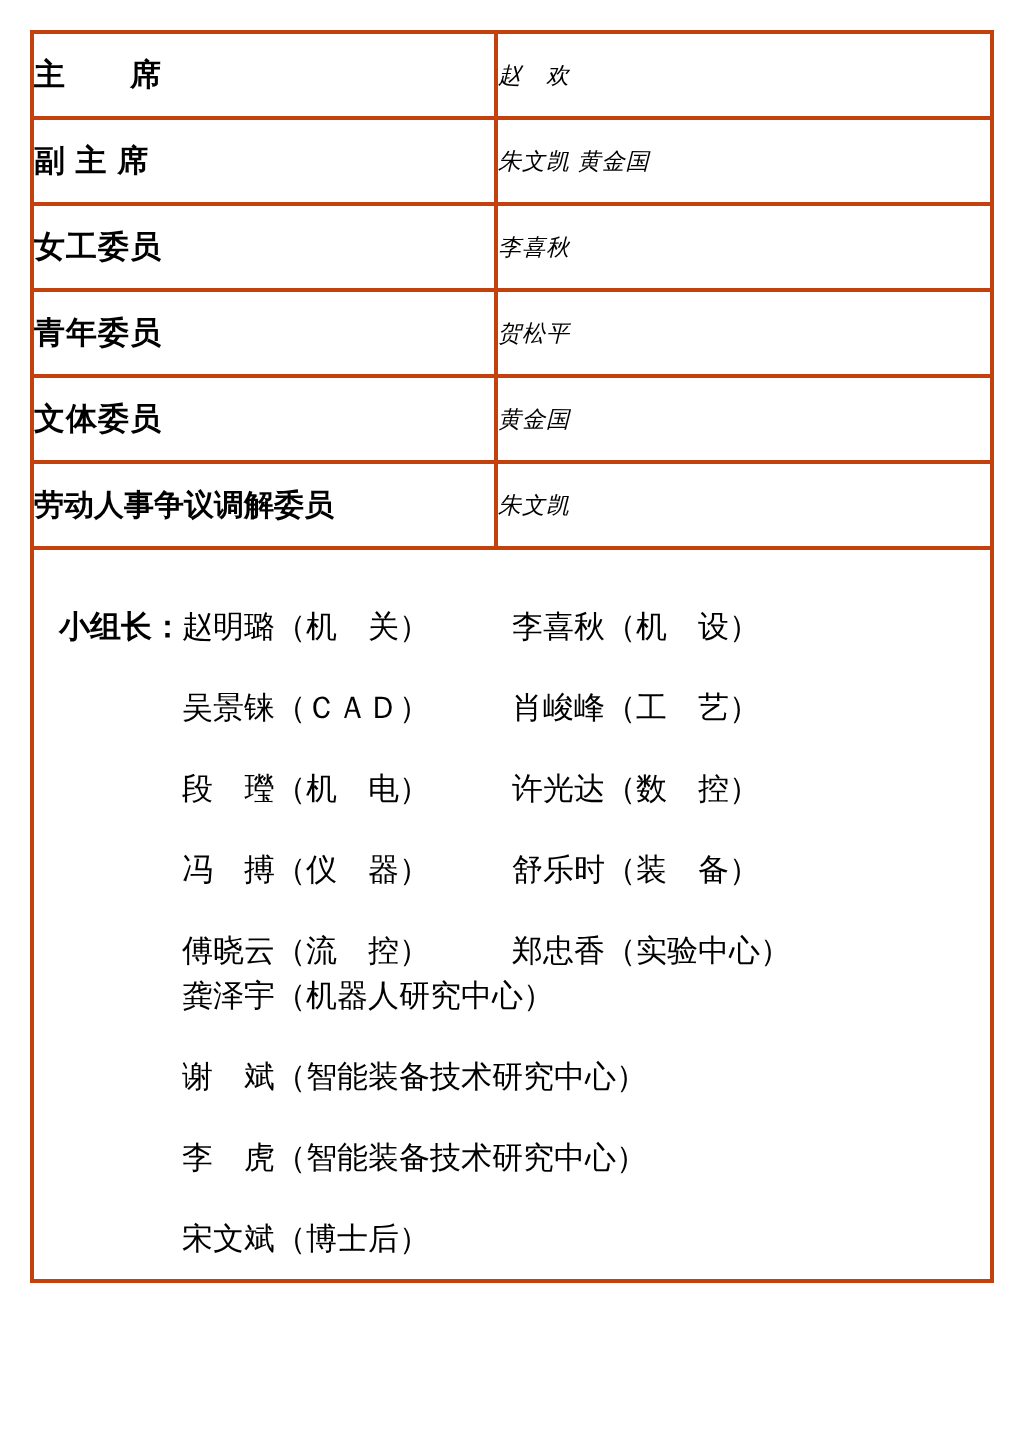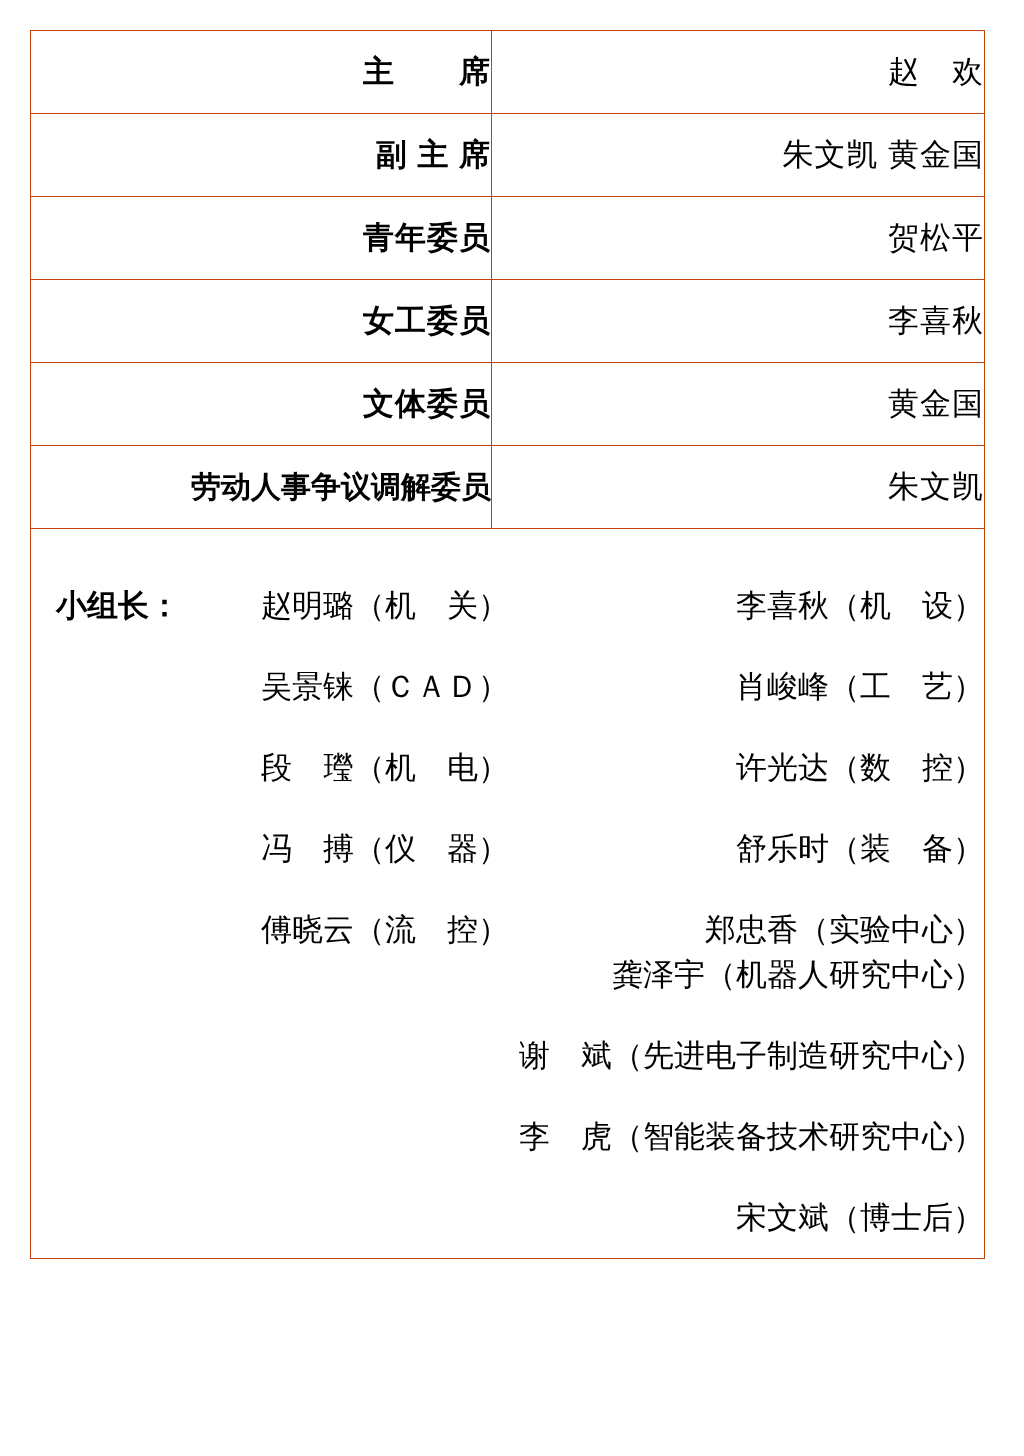--- a/index.html
+++ b/index.html
@@ -21,37 +21,38 @@
     box-sizing: border-box;
     padding: 30px 38px 0 30px;
   }
   table.roster {
     border-collapse: collapse;
     width: 952px;
     table-layout: fixed;
     margin: 0;
   }
   table.roster td {
-    border: 1px solid #c2410c;
+    border: 4px solid #c2410c;
     padding: 0;
     vertical-align: middle;
-    text-align: right;
+    text-align: left;
     height: 82px;
   }
   td.role {
     width: 460px;
     font-weight: bold;
     font-size: 31px;
     letter-spacing: 1px;
   }
   td.person {
     width: 492px;
     font-weight: normal;
-    font-size: 31px;
+    font-size: 23px;
     letter-spacing: 1px;
+    font-style: italic;
   }
   td.role.long {
     font-size: 30px;
     letter-spacing: 0px;
   }
   
   td.leaders-cell {
     border-top: 3px solid #000000;
     border-left: 3px solid #000000;
     border-right: 3px solid #000000;
@@ -104,26 +105,26 @@
     <tbody>
       <tr>
         <td class="role">主　　席</td>
         <td class="person">赵　欢</td>
       </tr>
       <tr>
         <td class="role">副 主 席</td>
         <td class="person">朱文凯 黄金国</td>
       </tr>
       <tr>
+        <td class="role">女工委员</td>
+        <td class="person">李喜秋</td>
+      </tr>
+      <tr>
         <td class="role">青年委员</td>
         <td class="person">贺松平</td>
-      </tr>
-      <tr>
-        <td class="role">女工委员</td>
-        <td class="person">李喜秋</td>
       </tr>
       <tr>
         <td class="role">文体委员</td>
         <td class="person">黄金国</td>
       </tr>
       <tr>
         <td class="role long">劳动人事争议调解委员</td>
         <td class="person">朱文凯</td>
       </tr>
       <tr>
@@ -159,21 +160,21 @@
             <span class="leader-col-b">郑忠香（实验中心）</span>
           </div>
 
           <div class="leader-row">
             <span class="leaders-label spacer">小组长：</span>
             <span class="leader-wide">龚泽宇（机器人研究中心）</span>
           </div>
 
           <div class="leader-row">
             <span class="leaders-label spacer">小组长：</span>
-            <span class="leader-wide">谢　斌（先进电子制造研究中心）</span>
+            <span class="leader-wide">谢　斌（智能装备技术研究中心）</span>
           </div>
 
           <div class="leader-row">
             <span class="leaders-label spacer">小组长：</span>
             <span class="leader-wide">李　虎（智能装备技术研究中心）</span>
           </div>
 
           <div class="leader-row">
             <span class="leaders-label spacer">小组长：</span>
             <span class="leader-wide">宋文斌（博士后）</span>

